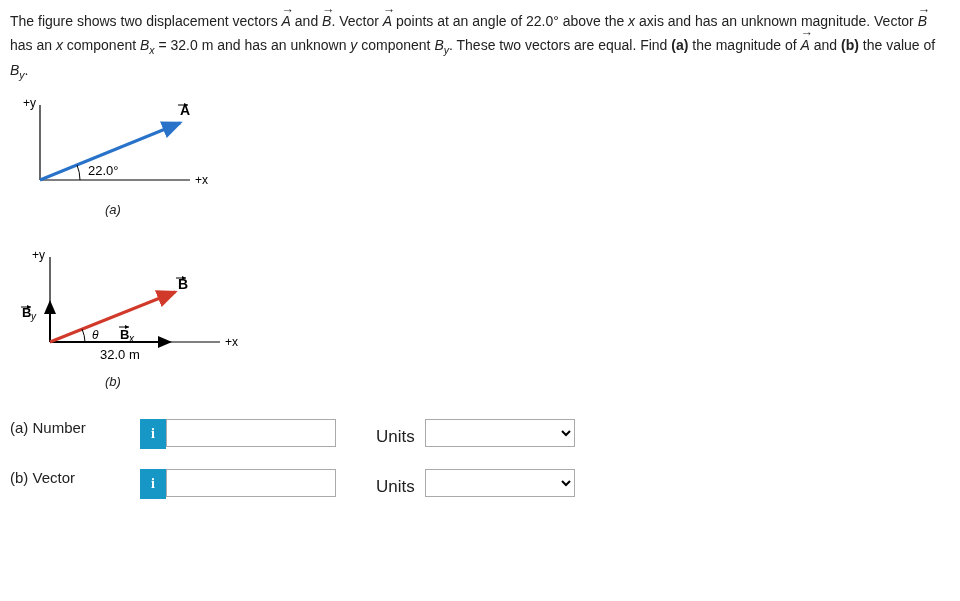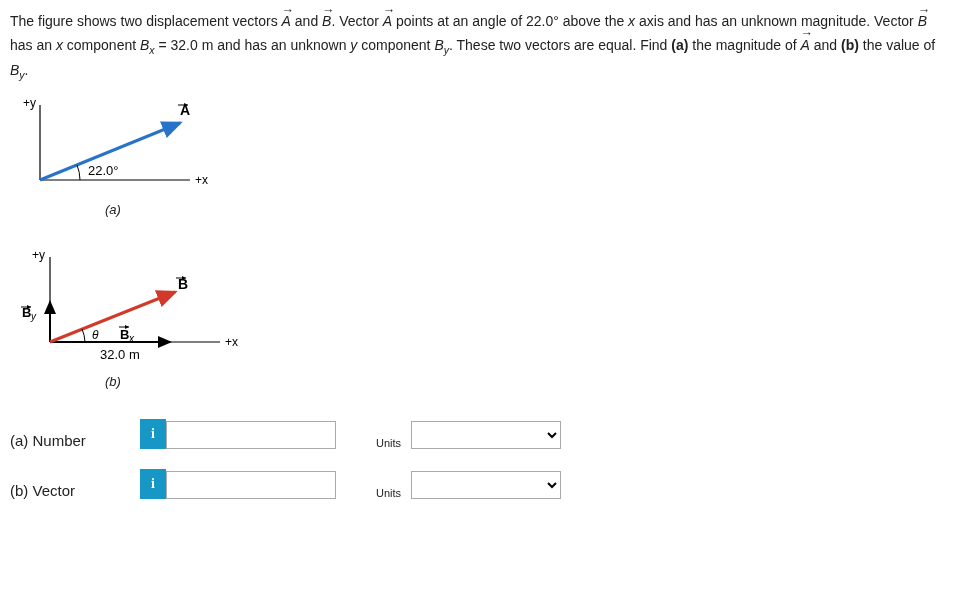--- a/index.html
+++ b/index.html
@@ -33,21 +33,21 @@
   }
   .fig-label {
     font-style: italic;
     font-size: 13px;
     text-align: left;
     margin-left: 85px;
     margin-top: 4px;
   }
   .answer-row {
     display: flex;
-    align-items: flex-end;
+    align-items: flex-start;
     margin: 20px 0;
   }
   .answer-label {
     width: 130px;
     font-size: 15px;
   }
   .info-badge {
     background: #1797c6;
     color: #fff;
     width: 26px;
@@ -62,21 +62,22 @@
   .num-input {
     width: 160px;
     height: 26px;
     border: 1px solid #aaa;
     padding: 0 4px;
     font-size: 14px;
   }
   .units-label {
     margin-left: 40px;
     margin-right: 10px;
-    font-size: 11px;
+    font-size: 17px;
+    margin-top: 8px;
   }
   .units-select {
     width: 150px;
     height: 28px;
     border: 1px solid #aaa;
     background: #fff;
     font-size: 14px;
   }
   svg text { font-family: Arial; }
 </style>

